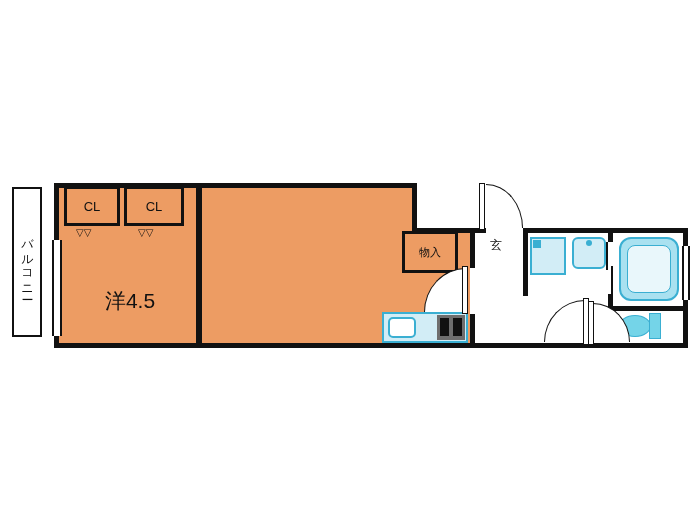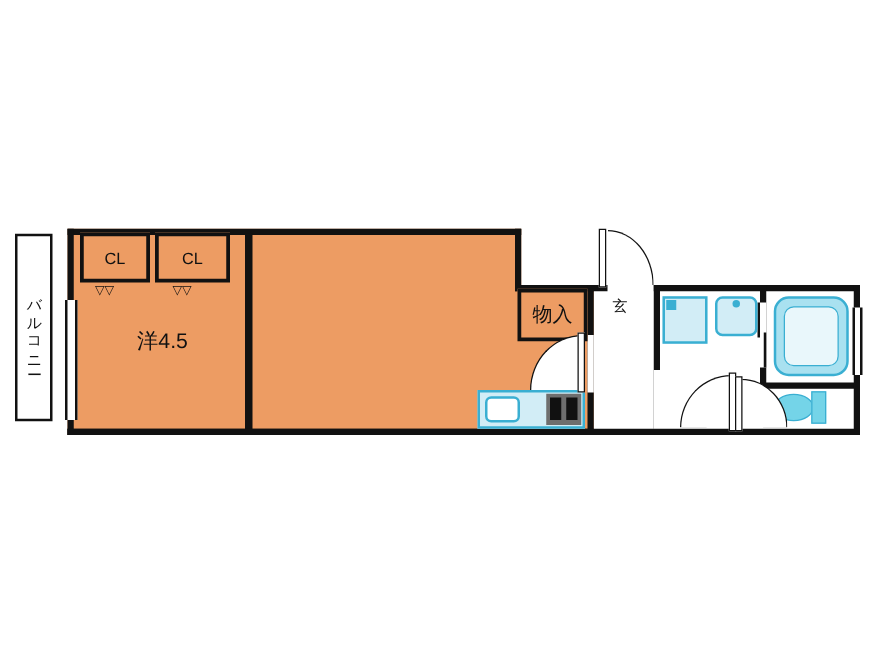--- a/index.html
+++ b/index.html
@@ -55,25 +55,25 @@
 
   <div class="closet" style="left:64px;top:186px;width:56px;height:40px">
     <span>CL</span>
   </div>
   <div class="closet" style="left:124px;top:186px;width:60px;height:40px">
     <span>CL</span>
   </div>
   <div class="sym" style="left:76px;top:227px">▽▽</div>
   <div class="sym" style="left:138px;top:227px">▽▽</div>
 
-  <div class="closet" style="left:414px;top:231px;width:56px;height:42px;font-size:16px">
+  <div class="closet" style="left:402px;top:231px;width:56px;height:42px;font-size:11px">
     <span>物入</span>
   </div>
 
-  <div class="label" style="left:75px;top:264px;width:110px;font-size:17px">洋4.5</div>
+  <div class="label" style="left:75px;top:289px;width:110px;font-size:21px">洋4.5</div>
   <div class="label" style="left:484px;top:239px;width:24px;font-size:12px">玄</div>
 
   <div class="leaf" style="left:479px;top:183px;width:6px;height:47px"></div>
   <div class="arc tr" style="left:486px;top:184px;width:37px;height:44px"></div>
 
   <div class="arc tl" style="left:424px;top:268px;width:42px;height:44px"></div>
   <div class="leaf" style="left:462px;top:266px;width:6px;height:48px"></div>
 
   <div class="arc tl" style="left:544px;top:300px;width:41px;height:42px"></div>
   <div class="leaf" style="left:583px;top:298px;width:6px;height:47px"></div>

